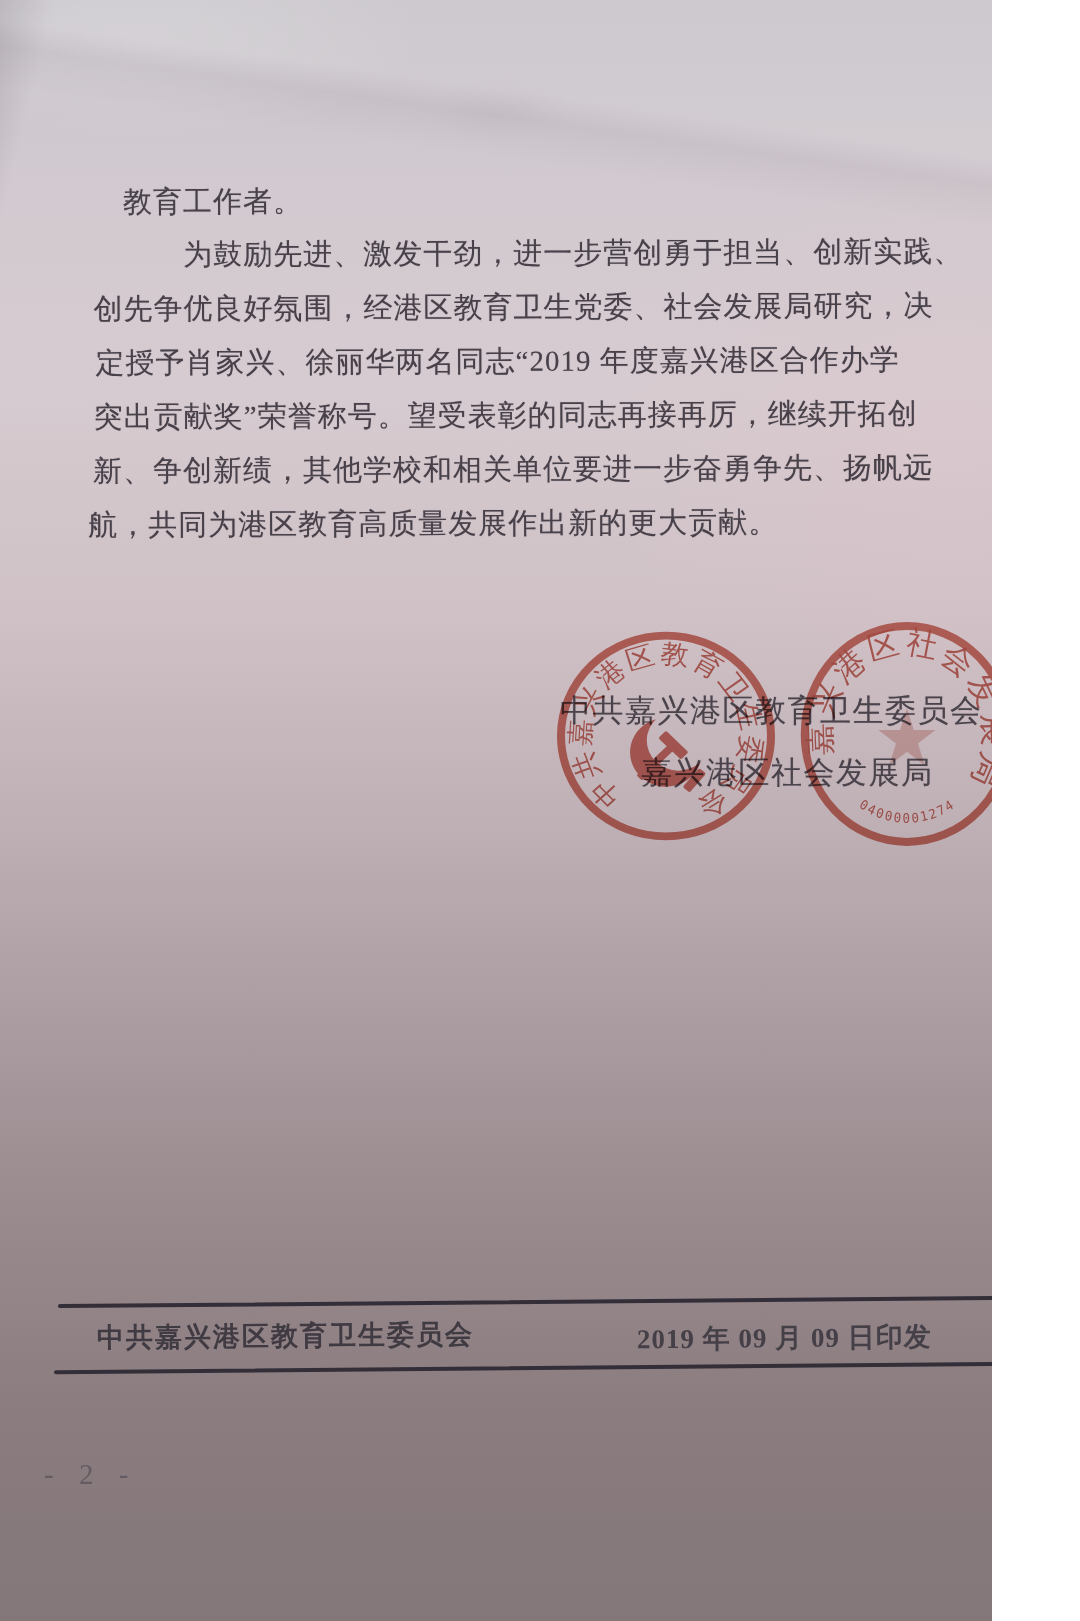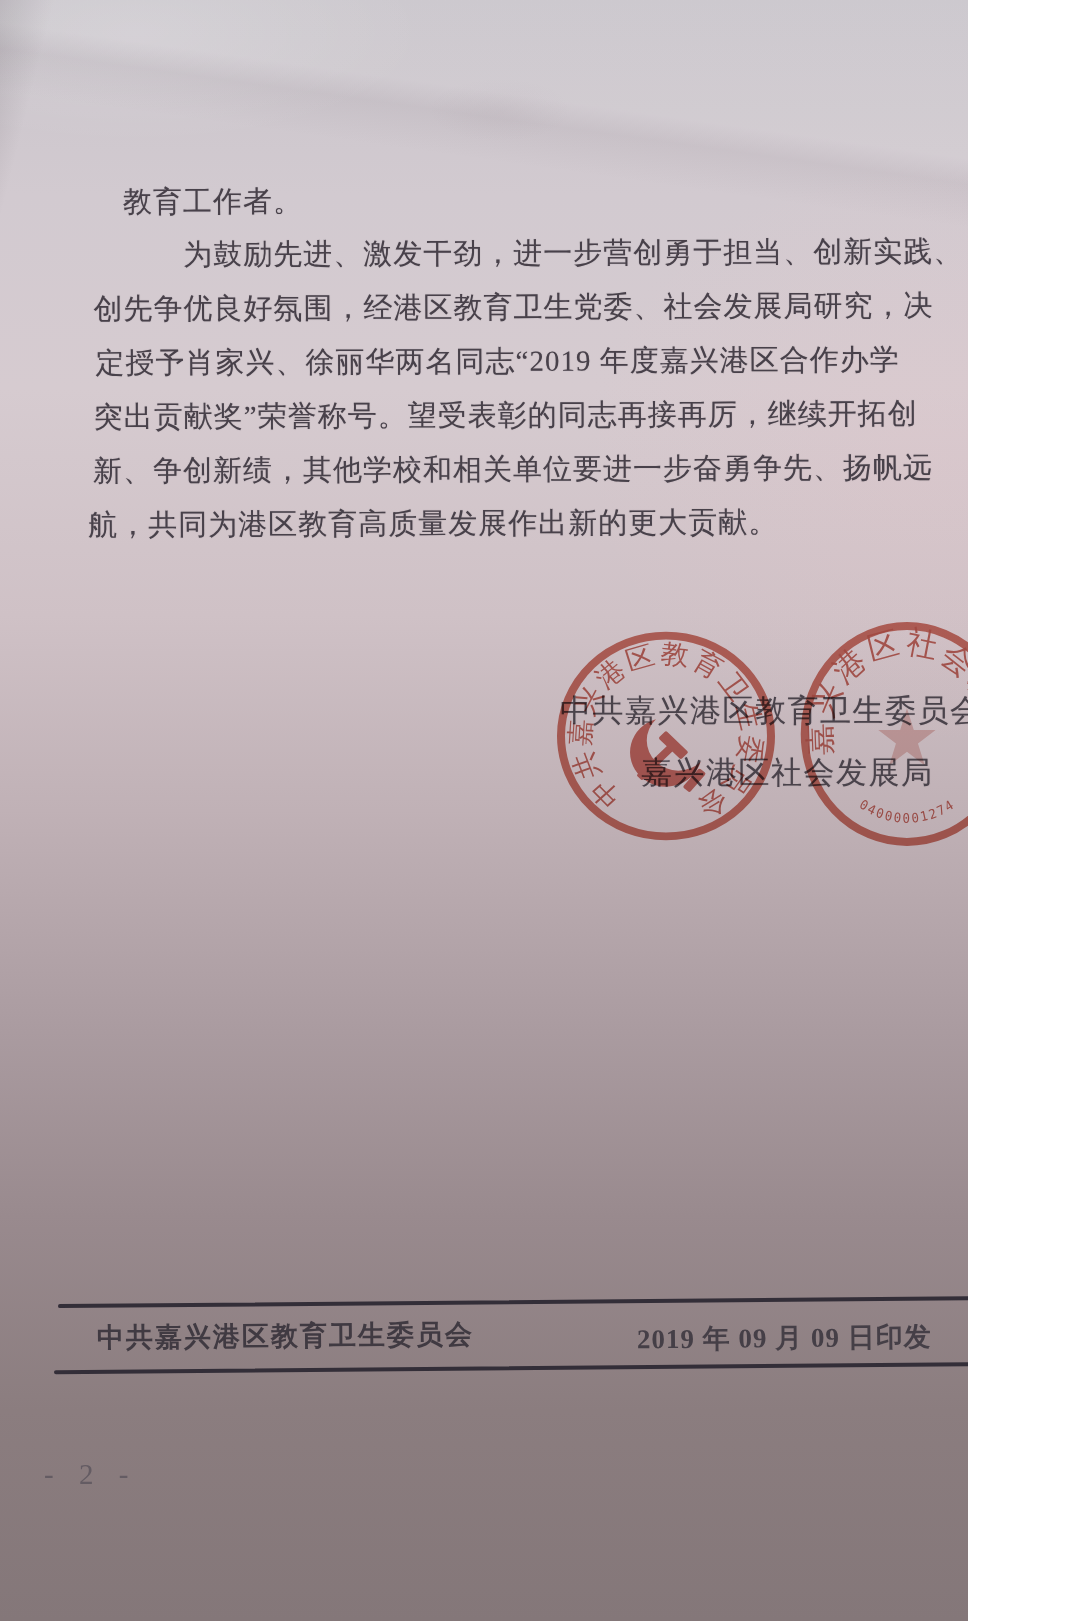--- a/index.html
+++ b/index.html
@@ -8,20 +8,21 @@
     width:968px;height:1621px;
     overflow:hidden;
     font-family:"Liberation Serif","DejaVu Serif",serif;
     background:
       radial-gradient(ellipse 420px 160px at 14% 2%, rgba(255,255,255,0.14), rgba(255,255,255,0) 70%),
       radial-gradient(ellipse 500px 420px at 96% 28%, rgba(232,196,200,0.22), rgba(232,196,200,0) 70%),
       linear-gradient(104deg, rgba(40,30,38,0.14) 0%, rgba(40,30,38,0) 4%),
       linear-gradient(180deg,
         #c9c5cb 0%, #d2cad0 12%, #d6cbd0 24%, #cfc1c6 38%,
         #c0b1b6 50%, #ab9ca1 63%, #998a8e 75%, #8b7d7f 87%, #847779 100%);
+    padding-left: 24px;
   }
   .crease{
     position:absolute;left:0;top:0;width:100%;height:100%;pointer-events:none;
     background:
       linear-gradient(188deg, rgba(255,255,255,0.07) 9%, rgba(90,75,85,0.06) 10.5%, rgba(255,255,255,0) 13%),
       radial-gradient(ellipse 90px 40px at 500px 110px, rgba(120,100,110,0.05), rgba(0,0,0,0) 80%);
   }
   .smudge{
     position:absolute;left:992px;top:364px;width:22px;height:14px;border-radius:50%;
     background:radial-gradient(circle, rgba(205,120,120,0.35), rgba(205,120,120,0) 70%);

